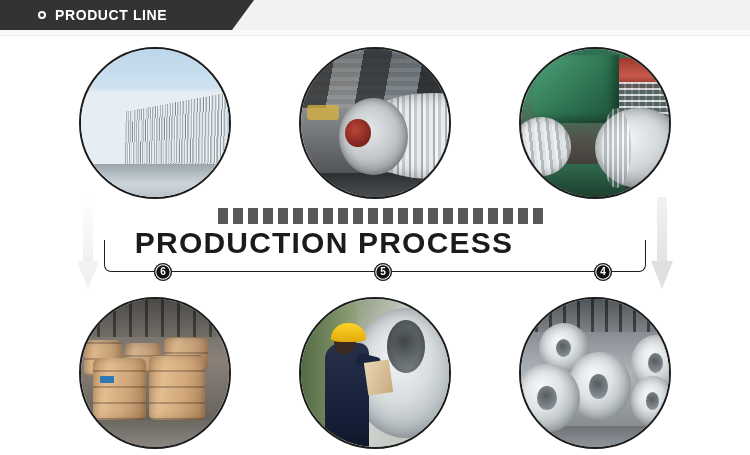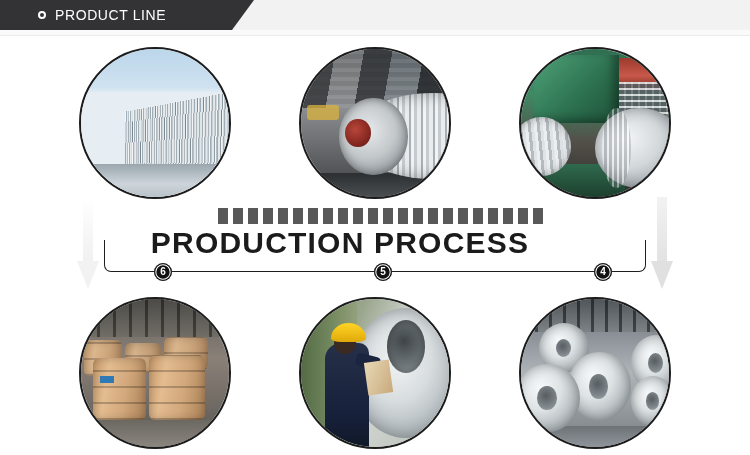--- a/index.html
+++ b/index.html
@@ -72,21 +72,21 @@
     width: 8px;
     height: 8px;
     border-radius: 50%;
     border: 2.5px solid #ffffff;
     margin-right: 9px;
     flex: none;
   }
   .header-title {
     color: #ffffff;
     font-size: 14px;
-    font-weight: normal;
+    font-weight: bold;
     letter-spacing: 0.6px;
     line-height: 30px;
     white-space: nowrap;
   }
 
   
   .circle {
     position: absolute;
     width: 152px;
     height: 152px;
@@ -407,21 +407,21 @@
     text-align: center;
     font-size: 21px;
     color: #8d8d8d;
     letter-spacing: 0.5px;
     font-family: "DejaVu Sans", sans-serif;
     opacity: .9;
   }
 
   .banner-title {
     position: absolute;
-    left: 16px;
+    left: 0;
     top: 26px;
     width: 612px;
     text-align: center;
     font-size: 30px;
     font-weight: bold;
     color: #1b1b1b;
     letter-spacing: 1.2px;
     font-family: "Liberation Sans", sans-serif;
     padding-left: 36px;
   }

